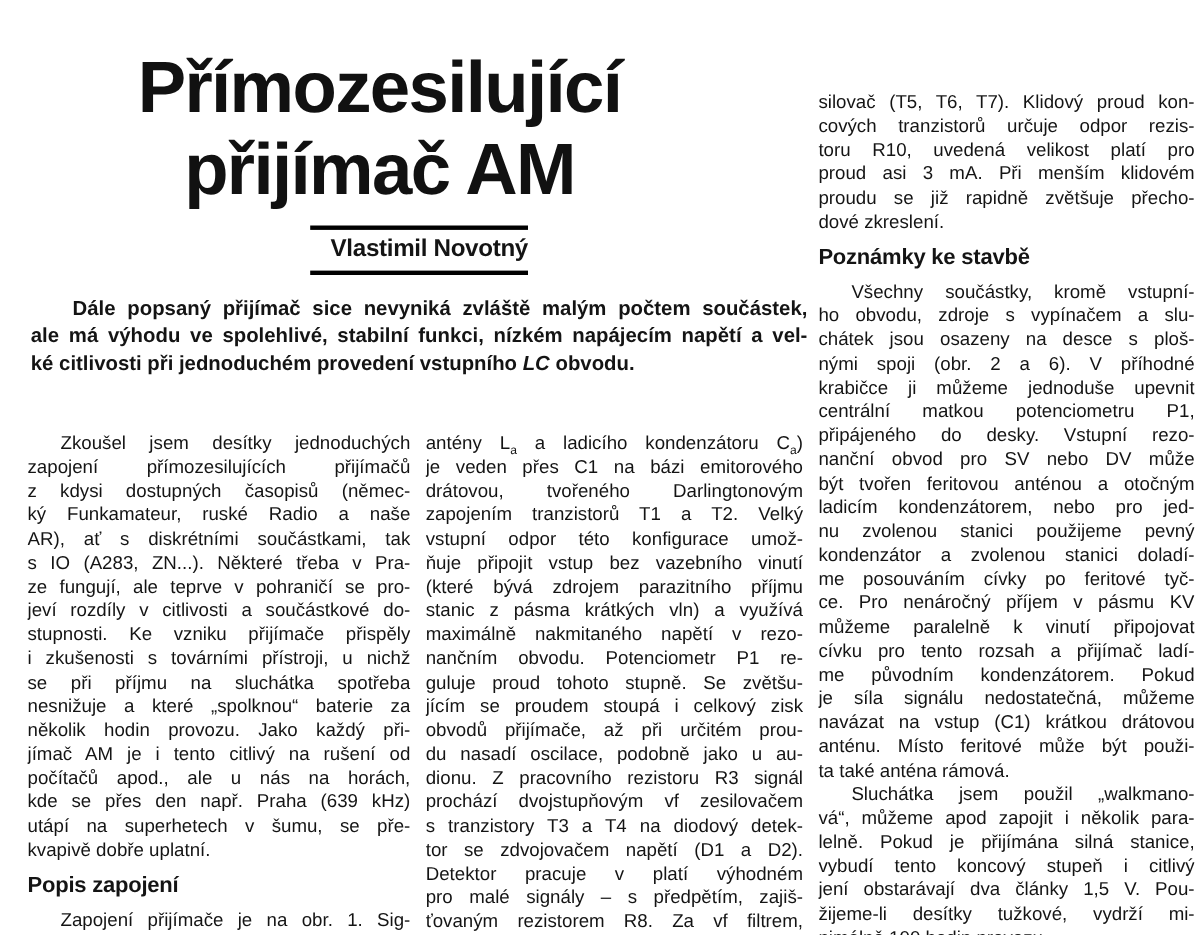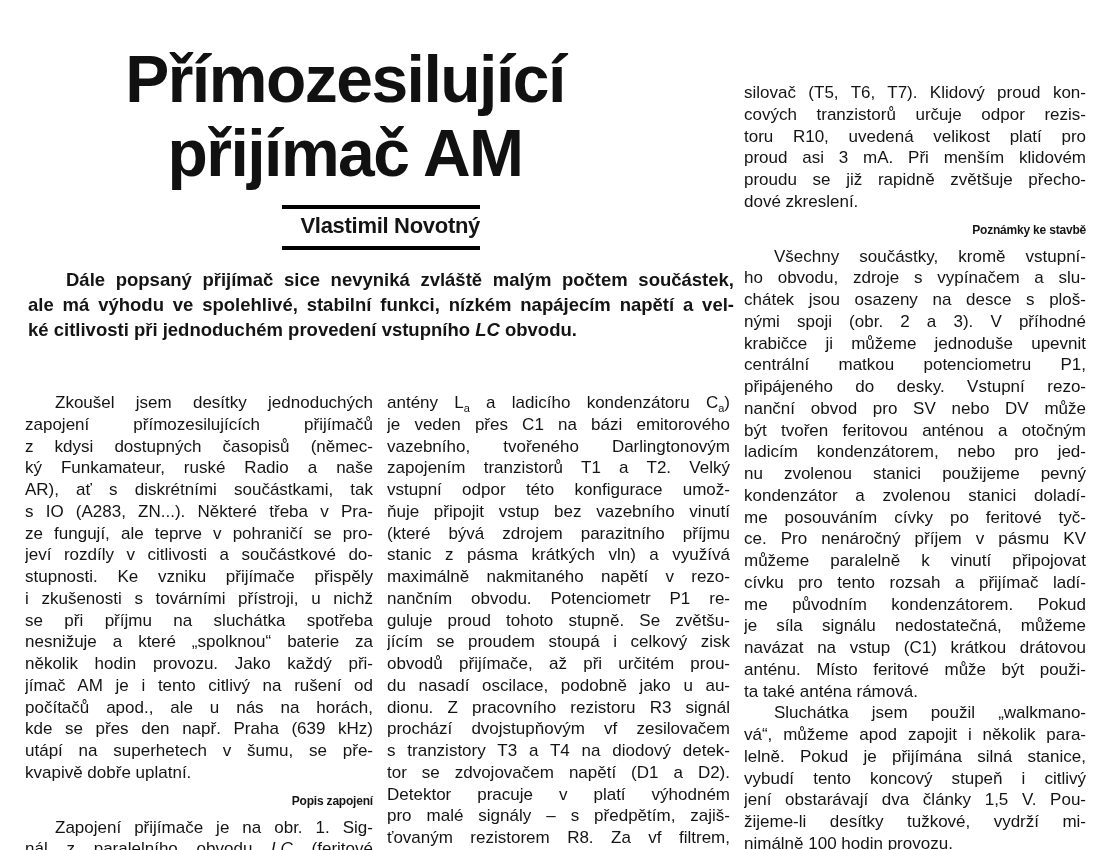--- a/index.html
+++ b/index.html
@@ -62,22 +62,22 @@
     text-align: justify;
     -moz-text-align-last: justify;
     text-align-last: justify;
     overflow: hidden;
   }
   .ln.indent { padding-left: 30px; }
   .ln.last { -moz-text-align-last: left; text-align-last: left; }
   .ln sub { font-size: 11px; line-height: 0; }
   .sec-heading {
     font-weight: bold;
-    font-size: 12px;
-    text-align: right;
+    font-size: 20px;
+    text-align: left;
     margin: 10px 0 9px 0;
     letter-spacing: -0.2px;
   }
 </style>
 </head>
 <body>
 
 <div class="page">
   <div class="header">
     <h1 class="title">
@@ -120,21 +120,21 @@
       <div class="sec-heading">Popis zapojení</div>
       <div class="para">
         <div class="ln indent">Zapojení přijímače je na obr. 1. Sig-</div>
         <div class="ln">nál z paralelního obvodu <i>LC</i> (feritové</div>
       </div>
     </div>
   <div class="col col2">
       <div class="para">
         <div class="ln">antény L<sub>a</sub> a ladicího kondenzátoru C<sub>a</sub>)</div>
         <div class="ln">je veden přes C1 na bázi emitorového</div>
-        <div class="ln">vazebního, tvořeného Darlingtonovým</div>
+        <div class="ln">drátovou, tvořeného Darlingtonovým</div>
         <div class="ln">zapojením tranzistorů T1 a T2. Velký</div>
         <div class="ln">vstupní odpor této konfigurace umož-</div>
         <div class="ln">ňuje připojit vstup bez vazebního vinutí</div>
         <div class="ln">(které bývá zdrojem parazitního příjmu</div>
         <div class="ln">stanic z pásma krátkých vln) a využívá</div>
         <div class="ln">maximálně nakmitaného napětí v rezo-</div>
         <div class="ln">nančním obvodu. Potenciometr P1 re-</div>
         <div class="ln">guluje proud tohoto stupně. Se zvětšu-</div>
         <div class="ln">jícím se proudem stoupá i celkový zisk</div>
         <div class="ln">obvodů přijímače, až při určitém prou-</div>
@@ -156,21 +156,21 @@
         <div class="ln">toru R10, uvedená velikost platí pro</div>
         <div class="ln">proud asi 3 mA. Při menším klidovém</div>
         <div class="ln">proudu se již rapidně zvětšuje přecho-</div>
         <div class="ln last">dové zkreslení.</div>
       </div>
       <div class="sec-heading">Poznámky ke stavbě</div>
       <div class="para">
         <div class="ln indent">Všechny součástky, kromě vstupní-</div>
         <div class="ln">ho obvodu, zdroje s vypínačem a slu-</div>
         <div class="ln">chátek jsou osazeny na desce s ploš-</div>
-        <div class="ln">nými spoji (obr. 2 a 3). V příhodné</div>
+        <div class="ln">nými spoji (obr. 2 a 6). V příhodné</div>
         <div class="ln">krabičce ji můžeme jednoduše upevnit</div>
         <div class="ln">centrální matkou potenciometru P1,</div>
         <div class="ln">připájeného do desky. Vstupní rezo-</div>
         <div class="ln">nanční obvod pro SV nebo DV může</div>
         <div class="ln">být tvořen feritovou anténou a otočným</div>
         <div class="ln">ladicím kondenzátorem, nebo pro jed-</div>
         <div class="ln">nu zvolenou stanici použijeme pevný</div>
         <div class="ln">kondenzátor a zvolenou stanici doladí-</div>
         <div class="ln">me posouváním cívky po feritové tyč-</div>
         <div class="ln">ce. Pro nenáročný příjem v pásmu KV</div>

